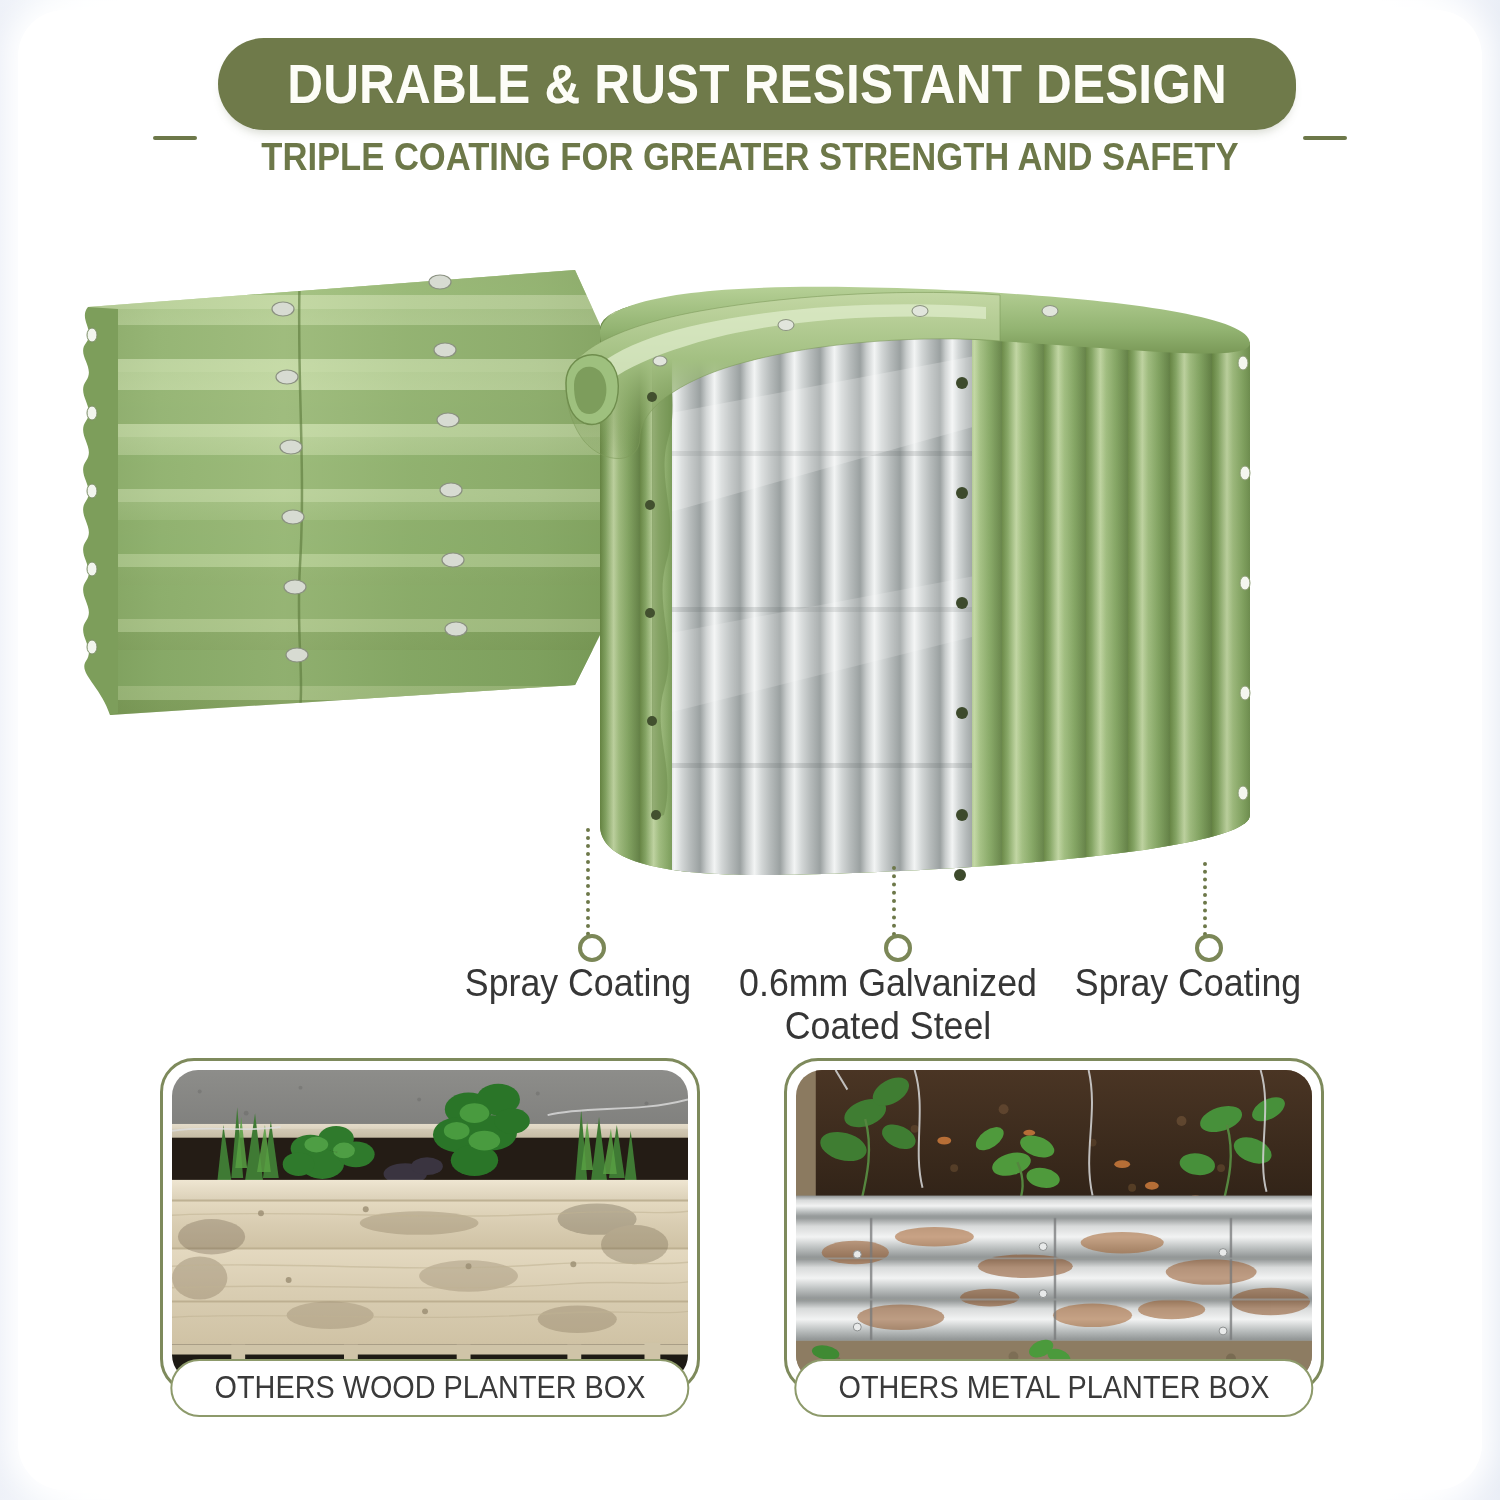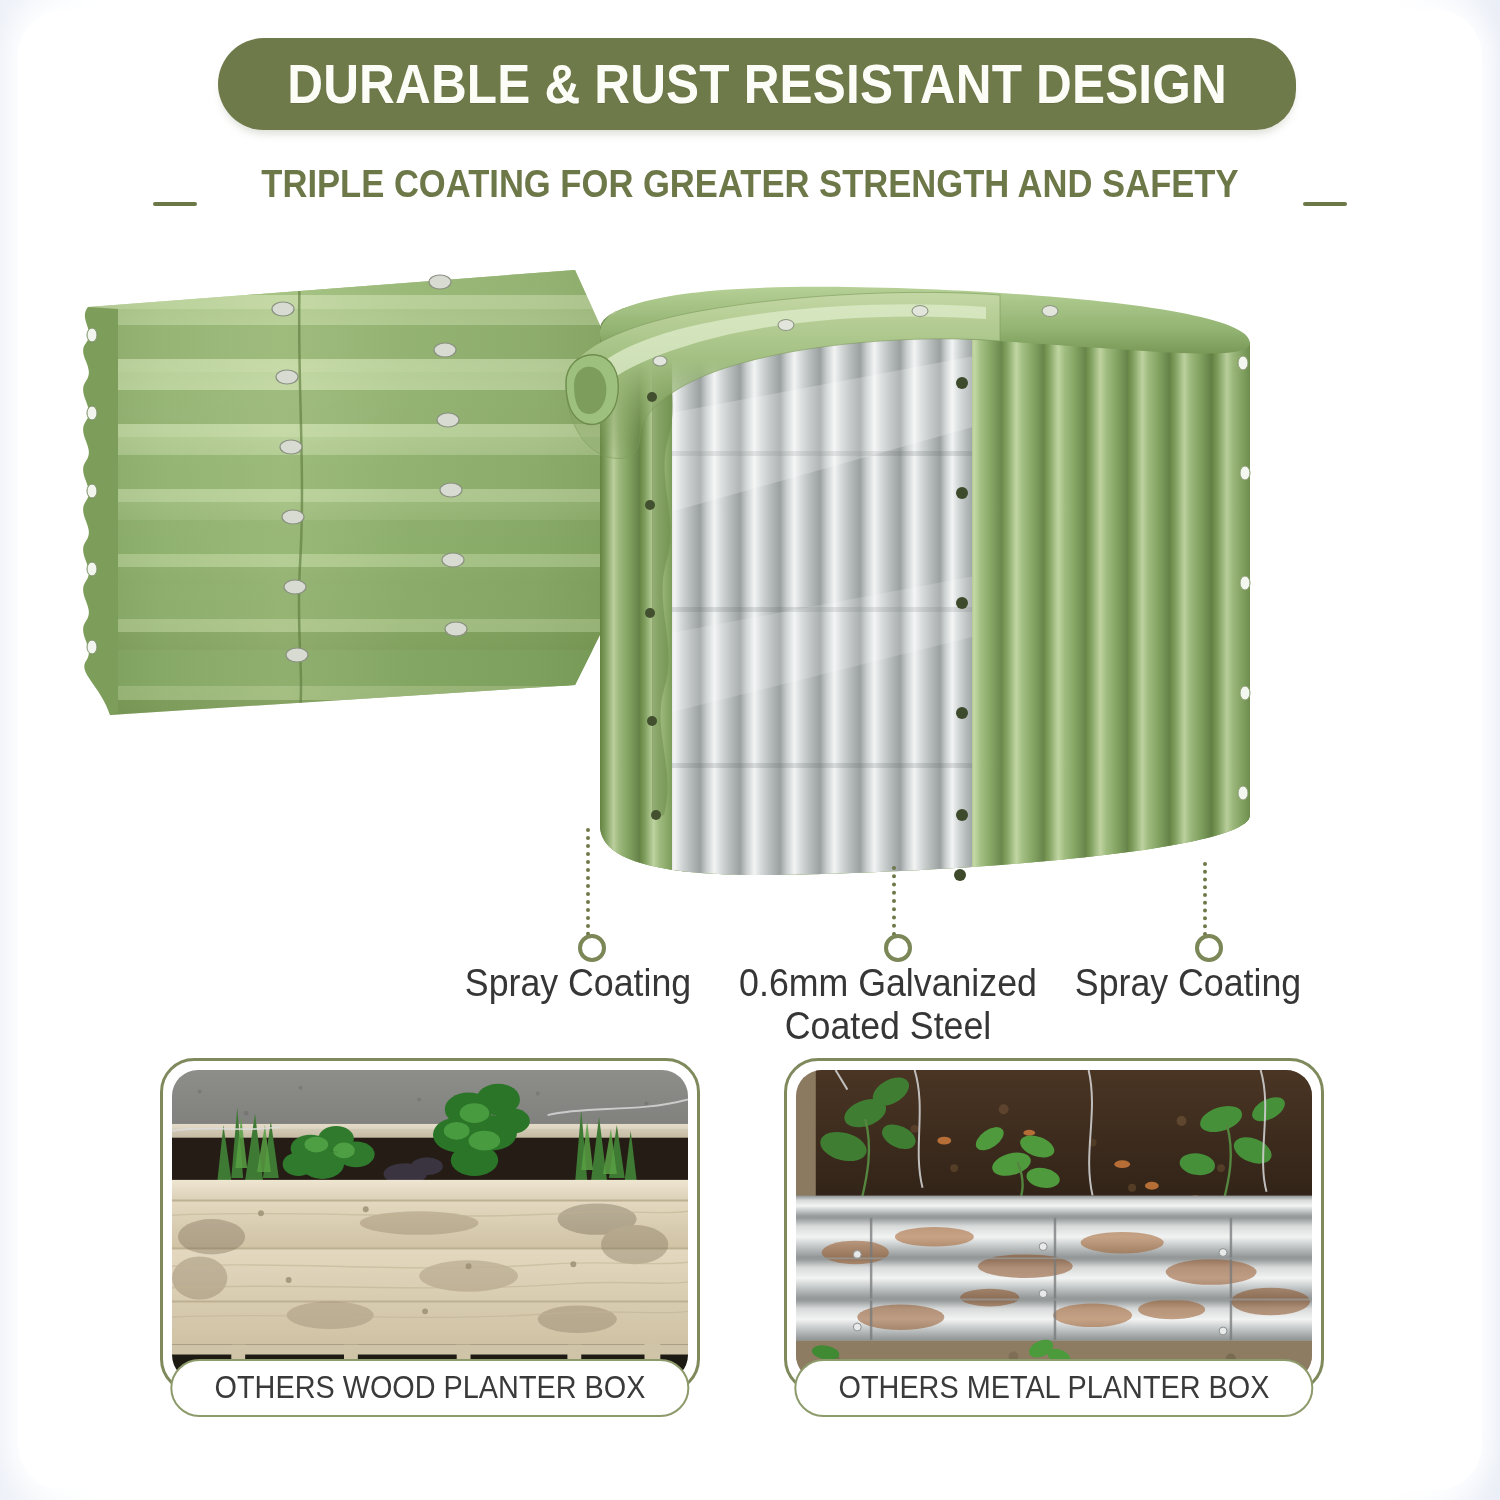--- a/index.html
+++ b/index.html
@@ -53,24 +53,24 @@
     font-weight: 700;
     letter-spacing: 0.2px;
     transform: scaleX(0.90);
     white-space: nowrap;
     text-shadow: 0 1px 1px rgba(0,0,0,0.10);
   }
 
   
   #subtitle-row {
     position: absolute;
-    left: 0; top: 148px;
+    left: 0; top: 136px;
     width: 1500px; height: 58px;
     display: flex;
-    align-items: flex-end;
+    align-items: flex-start;
     justify-content: center;
     gap: 16px;
   }
   .sub-dash {
     width: 44px; height: 4px;
     background: #6d7849;
     border-radius: 2px;
   }
   #subtitle-text {
     color: #6d7849;

